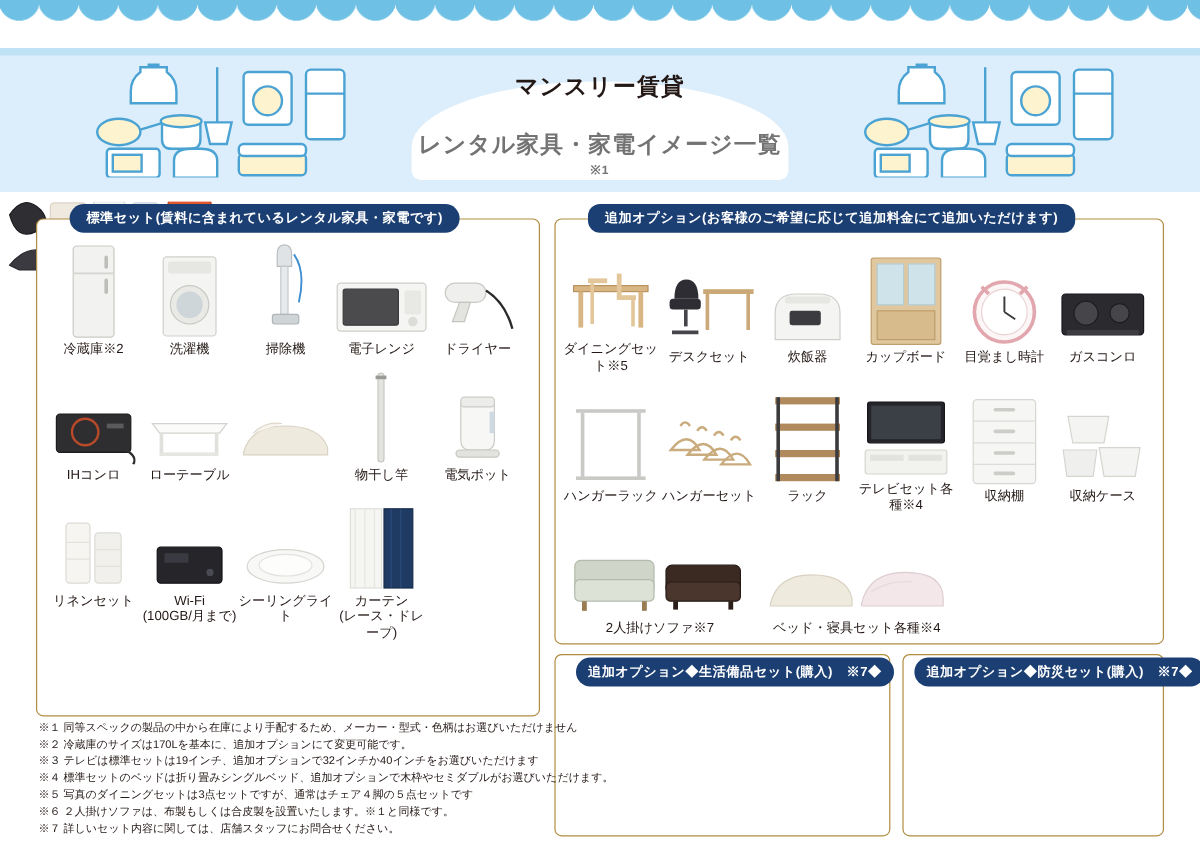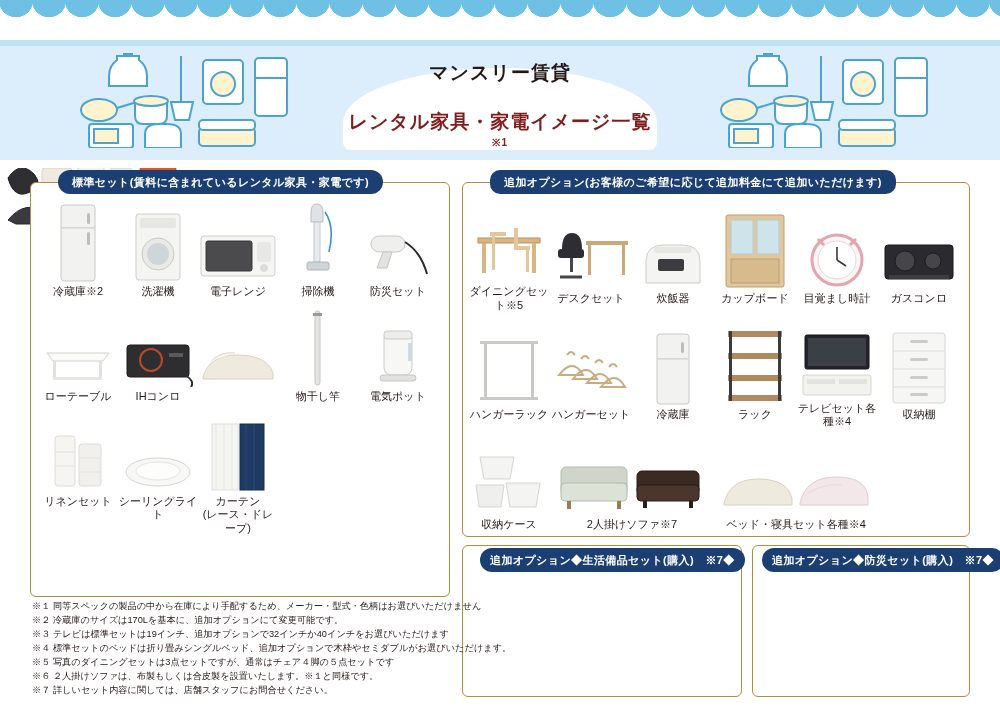--- a/index.html
+++ b/index.html
@@ -42,21 +42,21 @@
     position:absolute;
     left:345px; top:70px; width:310px; height:78px;
     background:#ffffff;
     border-radius:52% 52% 6px 6px / 70% 70% 6px 6px;
     box-shadow:0 0 0 2px #ffffff;
     display:flex; flex-direction:column; align-items:center; justify-content:center;
     text-align:center;
     gap:18px;
   }
   .header-title .l1 { font-size:19px; font-weight:bold; letter-spacing:1px; color:#231815; }
-  .header-title .l2 { font-size:19px; font-weight:bold; letter-spacing:1px; color:#7f1d1d; margin-top:5px;}
+  .header-title .l2 { font-size:19px; font-weight:bold; letter-spacing:1px; color:#737373; margin-top:5px;}
   .header-title .l2 sup { font-size:10px; vertical-align:super; }
 
   .hdr-icons { position:absolute; top:48px; height:100px; }
   .hdr-icons.left { left:75px; }
   .hdr-icons.right { right:55px; }
   .hdr-icons svg { display:block; }
 
   
   .panel {
     position:absolute;
@@ -247,75 +247,75 @@
           <rect x="4" y="2" width="44" height="66" rx="3" fill="#f4f4f2" stroke="#cfcfcb"></rect>
           <rect x="8" y="6" width="36" height="10" rx="2" fill="#e6e6e3"></rect>
           <circle cx="26" cy="42" r="16" fill="#e9e9e6" stroke="#c8c8c4"></circle>
           <circle cx="26" cy="42" r="11" fill="#cfd6da"></circle>
         </svg>
     </div>
     <div class="cap">洗濯機</div>
   </div>
   <div class="item">
     <div class="pic">
+      <svg width="34" height="80" viewBox="0 0 34 80">
+          <path d="M16 2 q6 0 6 8 v10 h-12 v-10 q0-8 6-8z" fill="#dfe3e6" stroke="#b9bdc0"></path>
+          <rect x="13" y="20" width="6" height="40" fill="#e7eaec" stroke="#c4c8ca"></rect>
+          <rect x="6" y="60" width="22" height="8" rx="2" fill="#cfd4d7" stroke="#b0b5b8"></rect>
+          <path d="M24 10 q10 14 4 40" stroke="#3f8fd0" fill="none" stroke-width="1.6"></path>
+        </svg>
+    </div>
+    <div class="cap">掃除機</div>
+  </div>
+  <div class="item">
+    <div class="pic">
       <svg width="78" height="52" viewBox="0 0 78 52">
           <rect x="2" y="6" width="74" height="40" rx="3" fill="#f5f5f3" stroke="#cdcdc9"></rect>
           <rect x="7" y="11" width="46" height="30" rx="2" fill="#4b4b4d" stroke="#3a3a3c"></rect>
           <rect x="58" y="12" width="14" height="20" rx="2" fill="#e8e8e5"></rect>
           <circle cx="65" cy="38" r="4" fill="#dcdcd8"></circle>
         </svg>
     </div>
     <div class="cap">電子レンジ</div>
   </div>
-  <div class="item">
-    <div class="pic">
-      <svg width="34" height="80" viewBox="0 0 34 80">
-          <path d="M16 2 q6 0 6 8 v10 h-12 v-10 q0-8 6-8z" fill="#dfe3e6" stroke="#b9bdc0"></path>
-          <rect x="13" y="20" width="6" height="40" fill="#e7eaec" stroke="#c4c8ca"></rect>
-          <rect x="6" y="60" width="22" height="8" rx="2" fill="#cfd4d7" stroke="#b0b5b8"></rect>
-          <path d="M24 10 q10 14 4 40" stroke="#3f8fd0" fill="none" stroke-width="1.6"></path>
-        </svg>
-    </div>
-    <div class="cap">掃除機</div>
-  </div>
 
   <div class="item">
     <div class="pic">
       <svg width="70" height="56" viewBox="0 0 70 56">
           <rect x="8" y="10" width="34" height="16" rx="8" fill="#efefed" stroke="#c9c9c5"></rect>
           <path d="M20 26 l-6 16 h10 l5 -16z" fill="#e3e3e0" stroke="#c4c4c0"></path>
           <path d="M42 16 q16 10 22 32" stroke="#2b2b2d" fill="none" stroke-width="2"></path>
         </svg>
     </div>
-    <div class="cap">防災セット</div>
+    <div class="cap">ドライヤー</div>
+  </div>
+  <div class="item">
+    <div class="pic">
+      <svg width="70" height="50" viewBox="0 0 70 50">
+          <rect x="4" y="8" width="62" height="32" rx="3" fill="#2e2e30" stroke="#1c1c1e"></rect>
+          <circle cx="28" cy="23" r="11" fill="none" stroke="#b84a2a" stroke-width="2"></circle>
+          <rect x="46" y="16" width="14" height="4" fill="#5a5a5c"></rect>
+          <path d="M62 38 q10 6 6 12" stroke="#2e2e30" fill="none" stroke-width="2"></path>
+        </svg>
+    </div>
+    <div class="cap">IHコンロ</div>
   </div>
   <div class="item">
     <div class="pic">
       <svg width="74" height="50" viewBox="0 0 74 50">
           <path d="M6 16 h62 l-6 8 h-50z" fill="#fbfbf9" stroke="#d2d2ce"></path>
           <rect x="12" y="24" width="3" height="18" fill="#e0e0dc"></rect>
           <rect x="58" y="24" width="3" height="18" fill="#e0e0dc"></rect>
           <rect x="12" y="40" width="49" height="3" fill="#e6e6e2"></rect>
         </svg>
     </div>
     <div class="cap">ローテーブル</div>
   </div>
   <div class="item">
     <div class="pic">
-      <svg width="70" height="50" viewBox="0 0 70 50">
-          <rect x="4" y="8" width="62" height="32" rx="3" fill="#2e2e30" stroke="#1c1c1e"></rect>
-          <circle cx="28" cy="23" r="11" fill="none" stroke="#b84a2a" stroke-width="2"></circle>
-          <rect x="46" y="16" width="14" height="4" fill="#5a5a5c"></rect>
-          <path d="M62 38 q10 6 6 12" stroke="#2e2e30" fill="none" stroke-width="2"></path>
-        </svg>
-    </div>
-    <div class="cap">IHコンロ</div>
-  </div>
-  <div class="item">
-    <div class="pic">
       <svg width="78" height="50" viewBox="0 0 78 50">
           <path d="M4 40 q6 -22 34 -22 q30 0 36 18 v6 h-70z" fill="#efeade" stroke="#d8d2c2"></path>
           <path d="M12 24 q10 -10 24 -8" fill="#f7f4ec" stroke="#ddd8c9"></path>
         </svg>
     </div>
   </div>
   <div class="item">
     <div class="pic">
       <svg width="28" height="78" viewBox="0 0 28 78">
           <rect x="11" y="2" width="5" height="74" rx="2.5" fill="#e3e3e0" stroke="#c6c6c2"></rect>
@@ -338,20 +338,31 @@
   </div>
   <div class="item">
     <div class="pic">
       <svg width="58" height="62" viewBox="0 0 58 62">
           <rect x="6" y="6" width="20" height="50" rx="3" fill="#f6f5f1" stroke="#dcdbd5"></rect>
           <rect x="30" y="14" width="22" height="42" rx="3" fill="#f1f0ec" stroke="#dcdbd5"></rect>
           <path d="M6 22 h20 M6 36 h20 M30 28 h22 M30 42 h22" stroke="#e3e2dc"></path>
         </svg>
     </div>
     <div class="cap">リネンセット</div>
+  </div>
+  <div class="item">
+    <div class="pic">
+      <svg width="62" height="42" viewBox="0 0 62 42">
+          <rect x="4" y="6" width="54" height="30" rx="3" fill="#25252a" stroke="#141418"></rect>
+          <rect x="10" y="11" width="20" height="8" rx="1" fill="#3a3a42"></rect>
+          <circle cx="48" cy="27" r="3" fill="#4a4a52"></circle>
+        </svg>
+    </div>
+    <div class="cap">Wi-Fi
+(100GB/月まで)</div>
   </div>
   <div class="item">
     <div class="pic">
       <svg width="70" height="40" viewBox="0 0 70 40">
           <ellipse cx="35" cy="20" rx="32" ry="14" fill="#f8f8f6" stroke="#d4d4d0"></ellipse>
           <ellipse cx="35" cy="19" rx="22" ry="9" fill="#fdfdfc" stroke="#e2e2de"></ellipse>
         </svg>
     </div>
     <div class="cap">シーリングライト</div>
   </div>
@@ -461,30 +472,20 @@
   <div class="item">
     <div class="pic">
       <svg width="76" height="60" viewBox="0 0 76 60" stroke="#c9ab7d" fill="none" stroke-width="2">
         <path d="M14 10 q4 -6 8 0 M6 30 q14 -18 24 0 z"></path>
         <path d="M28 14 q4 -6 8 0 M20 34 q14 -18 24 0 z"></path>
         <path d="M42 18 q4 -6 8 0 M34 38 q14 -18 24 0 z"></path>
         <path d="M56 22 q4 -6 8 0 M48 42 q14 -18 24 0 z"></path>
       </svg>
     </div>
     <div class="cap">ハンガーセット</div>
-  </div>
-  <div class="item">
-    <div class="pic">
-      <svg width="42" height="72" viewBox="0 0 42 72">
-          <rect x="5" y="1" width="32" height="70" rx="3" fill="#f2f2f0" stroke="#c9c9c5"></rect>
-          <rect x="5" y="25" width="32" height="1.6" fill="#d6d6d2"></rect>
-          <rect x="29" y="9" width="3" height="11" rx="1.5" fill="#bdbdb9"></rect>
-        </svg>
-    </div>
-    <div class="cap">冷蔵庫</div>
   </div>
   <div class="item">
     <div class="pic">
       <svg width="62" height="76" viewBox="0 0 62 76">
           <rect x="4" y="2" width="54" height="6" fill="#b08a5c"></rect>
           <rect x="4" y="24" width="54" height="6" fill="#b08a5c"></rect>
           <rect x="4" y="46" width="54" height="6" fill="#b08a5c"></rect>
           <rect x="4" y="66" width="54" height="6" fill="#b08a5c"></rect>
           <rect x="5" y="2" width="3" height="70" fill="#3b3b3d"></rect>
           <rect x="54" y="2" width="3" height="70" fill="#3b3b3d"></rect>

